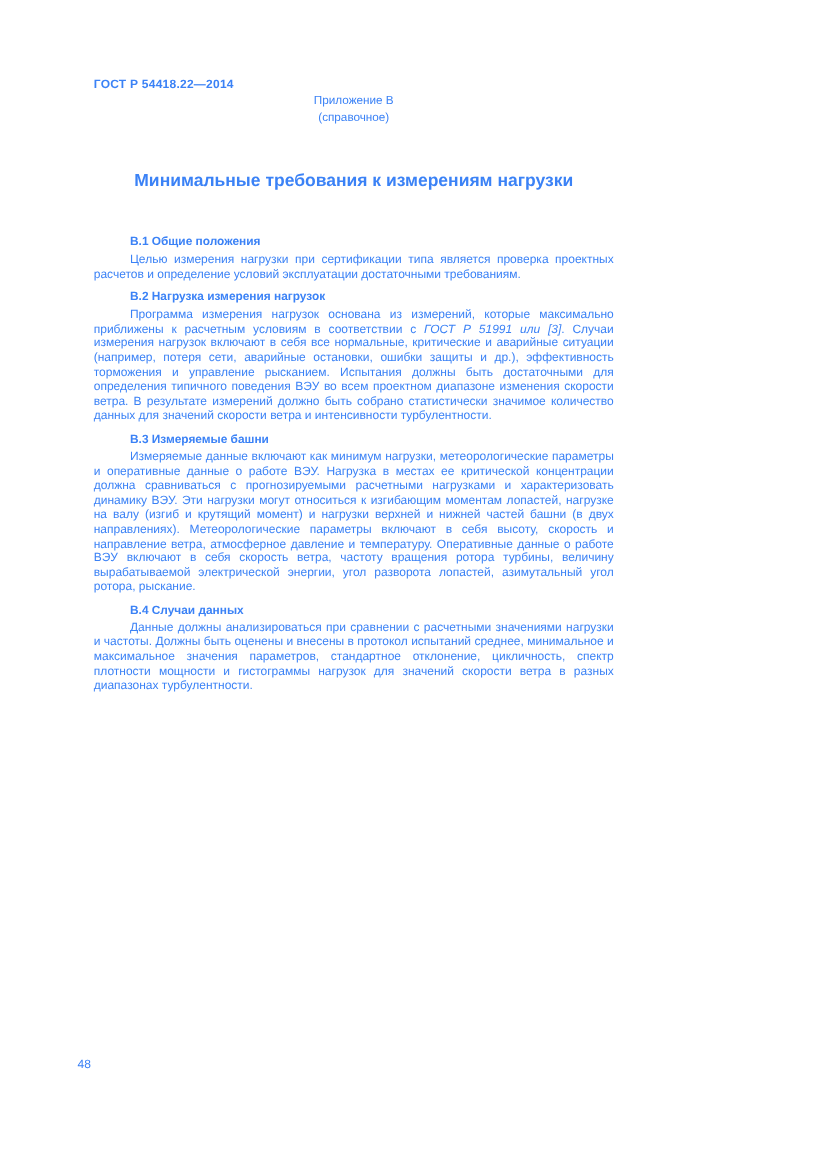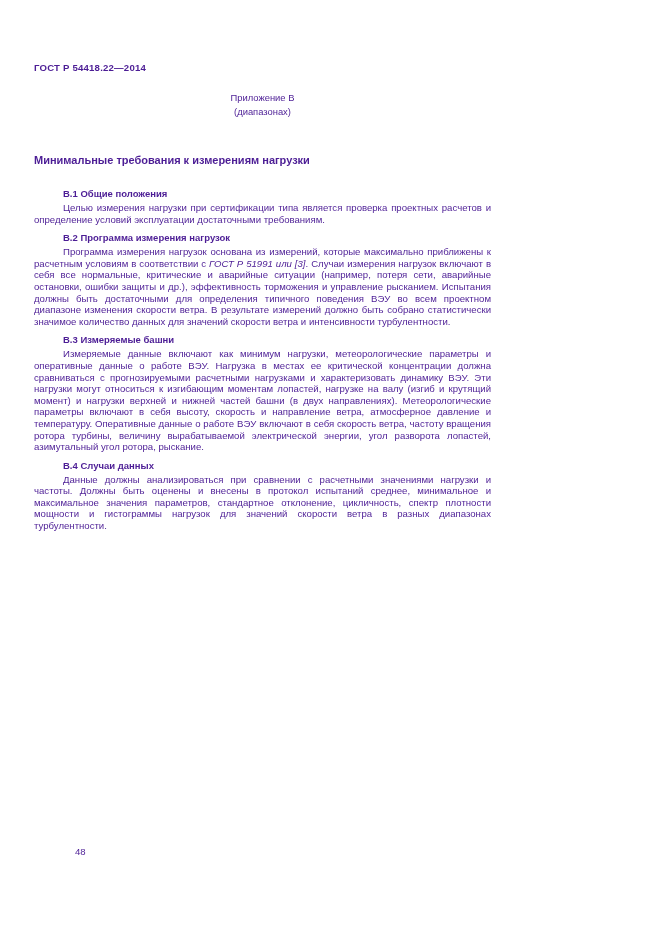--- a/index.html
+++ b/index.html
@@ -6,88 +6,87 @@
     margin: 0;
     padding: 0;
     background: #ffffff;
   }
   .page {
     position: relative;
     width: 562px;
     height: 936px;
     background: #ffffff;
     box-sizing: border-box;
-    padding: 62px 71px 0 34px;
+    padding: 62px 71px 0 75px;
     font-family: "Liberation Sans", sans-serif;
-    color: #4c1d95;
+    color: #3b82f6;
     overflow: hidden;
   }
   .doc-header {
     font-size: 9.6px;
     font-weight: bold;
     letter-spacing: 0.2px;
   }
   .annex {
-    margin-top: 18px;
     text-align: center;
     font-size: 9.4px;
     line-height: 13.5px;
   }
   .doc-title {
     margin: 36px 0 0 0;
-    text-align: left;
-    font-size: 11px;
+    text-align: center;
+    font-size: 14px;
     font-weight: bold;
   }
   .content {
-    margin-top: 22px;
+    margin-top: 36px;
   }
   .sec-heading {
     margin: 7px 0 3px 0;
     font-size: 9.5px;
     font-weight: bold;
     text-indent: 29px;
   }
   .sec-body {
     margin: 0 0 4px 0;
     font-size: 9.6px;
     line-height: 11.6px;
     text-align: justify;
     text-indent: 29px;
   }
   .ref-italic {
     font-style: italic;
   }
   .page-number {
     position: absolute;
-    left: 75px;
+    left: 62px;
     top: 846px;
     font-size: 9.6px;
   }
 </style>
 </head>
 <body>
 
 <div class="page">
 
   <div class="doc-header">ГОСТ Р 54418.22—2014</div>
 
   <div class="annex">
     <div>Приложение В</div>
-    <div>(диапазонах)</div>
+    <div>(справочное)</div>
   </div>
 
   <h1 class="doc-title">Минимальные требования к измерениям нагрузки</h1>
 
   <div class="content">
 
     <h2 class="sec-heading">В.1  Общие положения</h2>
     <p class="sec-body">Целью измерения нагрузки при сертификации типа является проверка проектных расчетов и определение условий эксплуатации достаточными требованиям.</p>
 
-    <h2 class="sec-heading">В.2  Программа измерения нагрузок</h2>
+    <h2 class="sec-heading">В.2  Нагрузка измерения нагрузок</h2>
     <p class="sec-body"><span>Программа измерения нагрузок основана из измерений, которые максимально приближены к расчетным условиям в соответствии с </span><span class="ref-italic">ГОСТ Р 51991 или [3]</span><span>. Случаи измерения нагрузок включают в себя все нормальные, критические и аварийные ситуации (например, потеря сети, аварийные остановки, ошибки защиты и др.), эффективность торможения и управление рысканием. Испытания должны быть достаточными для определения типичного поведения ВЭУ во всем проектном диапазоне изменения скорости ветра. В результате измерений должно быть собрано статистически значимое количество данных для значений скорости ветра и интенсивности турбулентности.</span></p>
 
     <h2 class="sec-heading">В.3  Измеряемые башни</h2>
     <p class="sec-body">Измеряемые данные включают как минимум нагрузки, метеорологические параметры и оперативные данные о работе ВЭУ. Нагрузка в местах ее критической концентрации должна сравниваться с прогнозируемыми расчетными нагрузками и характеризовать динамику ВЭУ. Эти нагрузки могут относиться к изгибающим моментам лопастей, нагрузке на валу (изгиб и крутящий момент) и нагрузки верхней и нижней частей башни (в двух направлениях). Метеорологические параметры включают в себя высоту, скорость и направление ветра, атмосферное давление и температуру. Оперативные данные о работе ВЭУ включают в себя скорость ветра, частоту вращения ротора турбины, величину вырабатываемой электрической энергии, угол разворота лопастей, азимутальный угол ротора, рыскание.</p>
 
     <h2 class="sec-heading">В.4  Случаи данных</h2>
     <p class="sec-body">Данные должны анализироваться при сравнении с расчетными значениями нагрузки и частоты. Должны быть оценены и внесены в протокол испытаний среднее, минимальное и максимальное значения параметров, стандартное отклонение, цикличность, спектр плотности мощности и гистограммы нагрузок для значений скорости ветра в разных диапазонах турбулентности.</p>
 
   </div>
 

